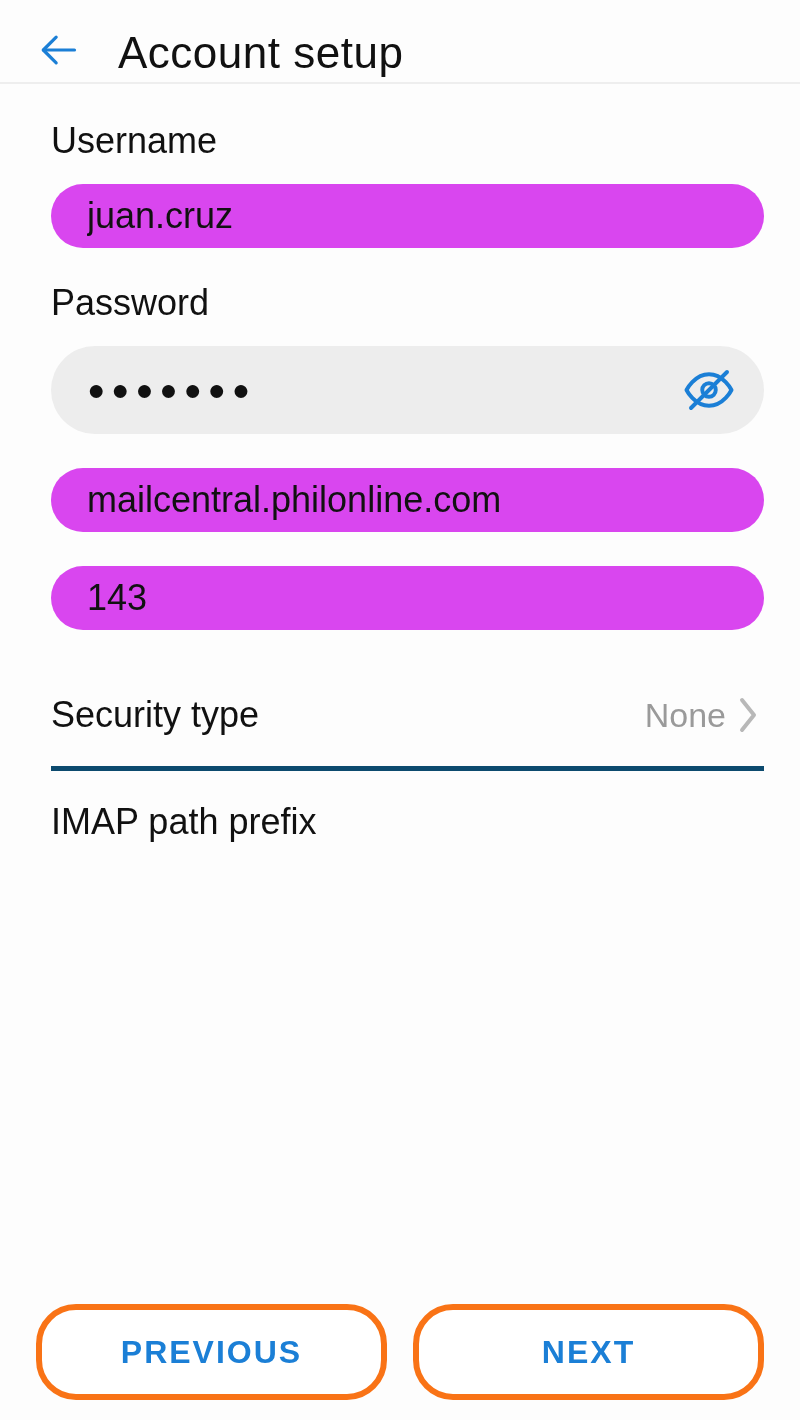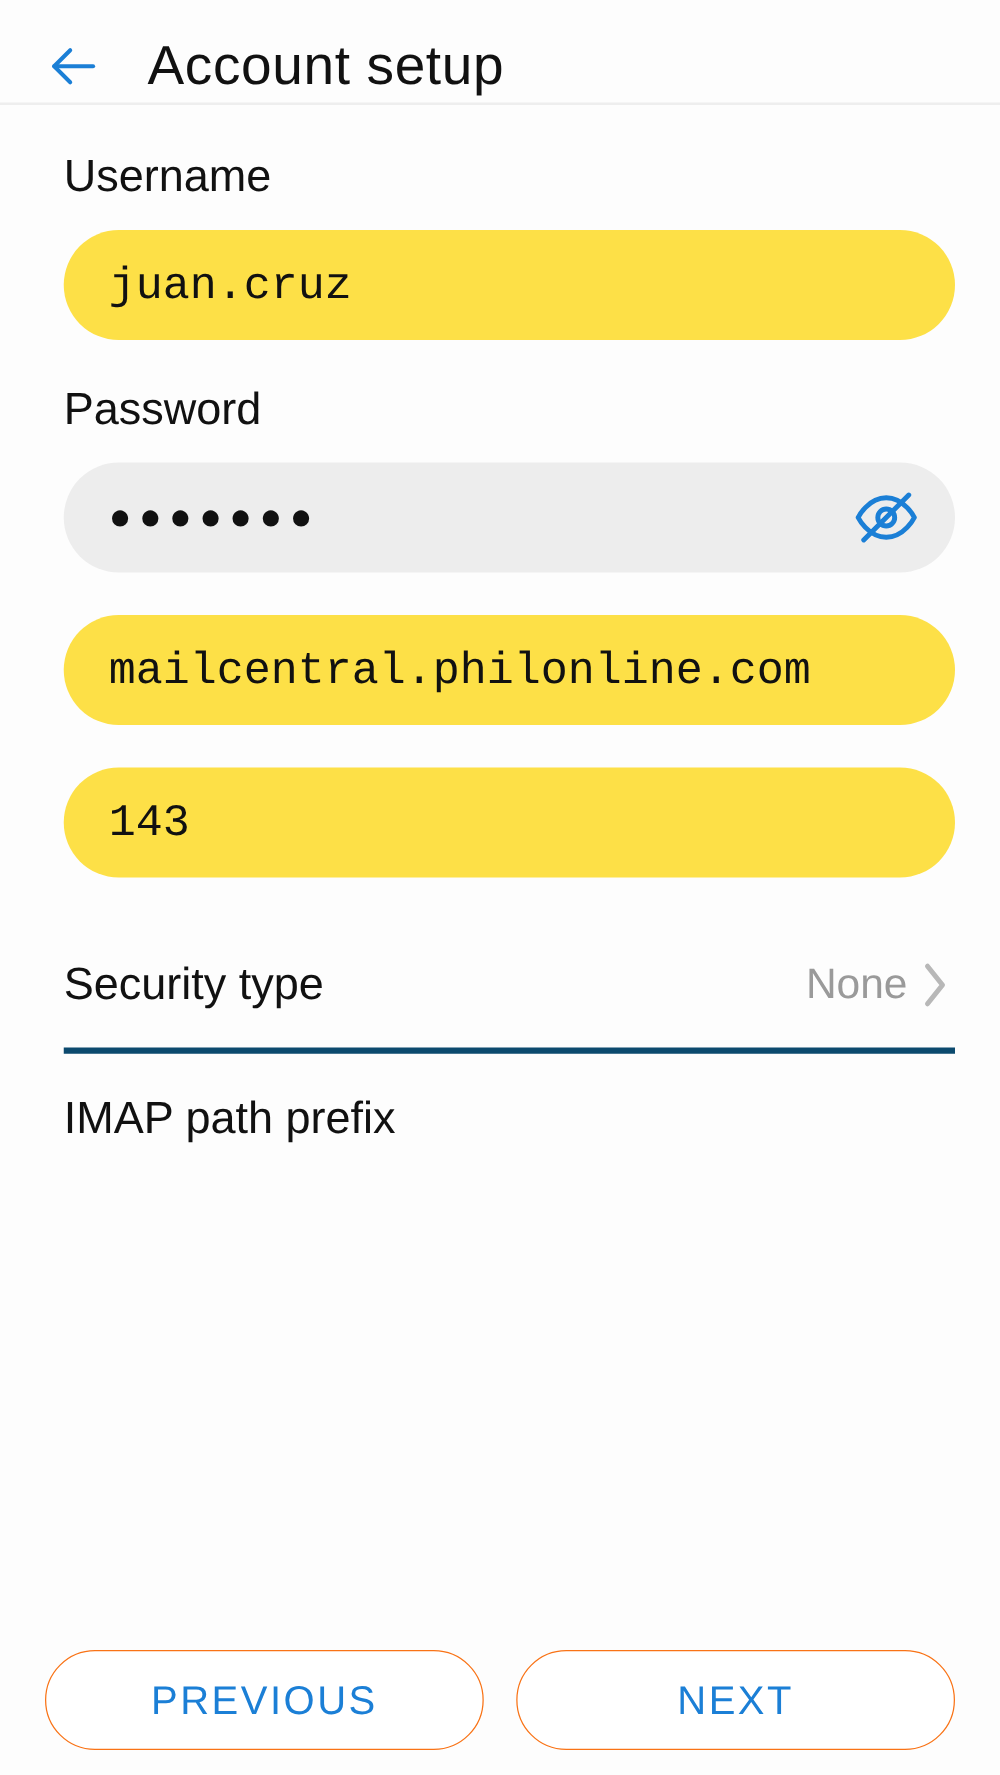--- a/index.html
+++ b/index.html
@@ -7,21 +7,21 @@
       width: 800px;
       height: 1420px;
       background: #fdfdfd;
       font-family: -apple-system, BlinkMacSystemFont, "Segoe UI", Arial, sans-serif;
       overflow: hidden;
       display: flex;
       flex-direction: column;
     }
     .header {
       display: flex;
-      align-items: center;
+      align-items: flex-start;
       padding: 28px 36px 4px 36px;
       gap: 38px;
       border-bottom: 2px solid #eeeeee;
     }
     .back-btn {
       width: 44px;
       height: 44px;
       display: flex;
       align-items: center;
       justify-content: center;
@@ -46,28 +46,28 @@
       color: #111;
       margin-bottom: 22px;
       font-weight: 400;
     }
     .field-wrap {
       position: relative;
       margin-bottom: 34px;
     }
     .field {
       width: 100%;
-      height: 88px;
-      background: #fde047;
+      height: 64px;
+      background: #d946ef;
       border: none;
       border-radius: 44px;
       padding: 0 36px;
       font-size: 36px;
       color: #111;
-      font-family: Liberation Mono, monospace;
+      font-family: Liberation Sans, sans-serif;
       outline: none;
     }
     .field::placeholder { color: #a9a9a9; }
     .password-dots {
       width: 100%;
       height: 88px;
       background: #ededed;
       border-radius: 44px;
       padding: 0 100px 0 36px;
       display: flex;
@@ -95,47 +95,47 @@
       border-bottom: 5px solid #0c4a6e;
       margin-bottom: 30px;
       cursor: pointer;
     }
     .security-label {
       font-size: 36px;
       color: #111;
     }
     .security-right {
       display: flex;
-      align-items: flex-end;
+      align-items: flex-start;
       gap: 10px;
       padding-right: 4px;
     }
     .security-value {
       font-size: 34px;
       color: #9a9a9a;
     }
     .chevron {
       width: 24px;
       height: 38px;
       color: #b8b8b8;
     }
     .chevron svg { width: 100%; height: 100%; }
     .footer {
       display: flex;
       gap: 26px;
       padding: 0 36px 20px 36px;
     }
     .nav-btn {
       flex: 1;
-      height: 80px;
-      border: 1px solid #f97316;
+      height: 96px;
+      border: 6px solid #f97316;
       border-radius: 40px;
       background: #ffffff;
       font-size: 32px;
-      font-weight: 400;
+      font-weight: 700;
       color: #1b7fd6;
       letter-spacing: 2px;
       cursor: pointer;
       display: flex;
       align-items: center;
       justify-content: center;
     }
   </style>
 </head>
 <body>

